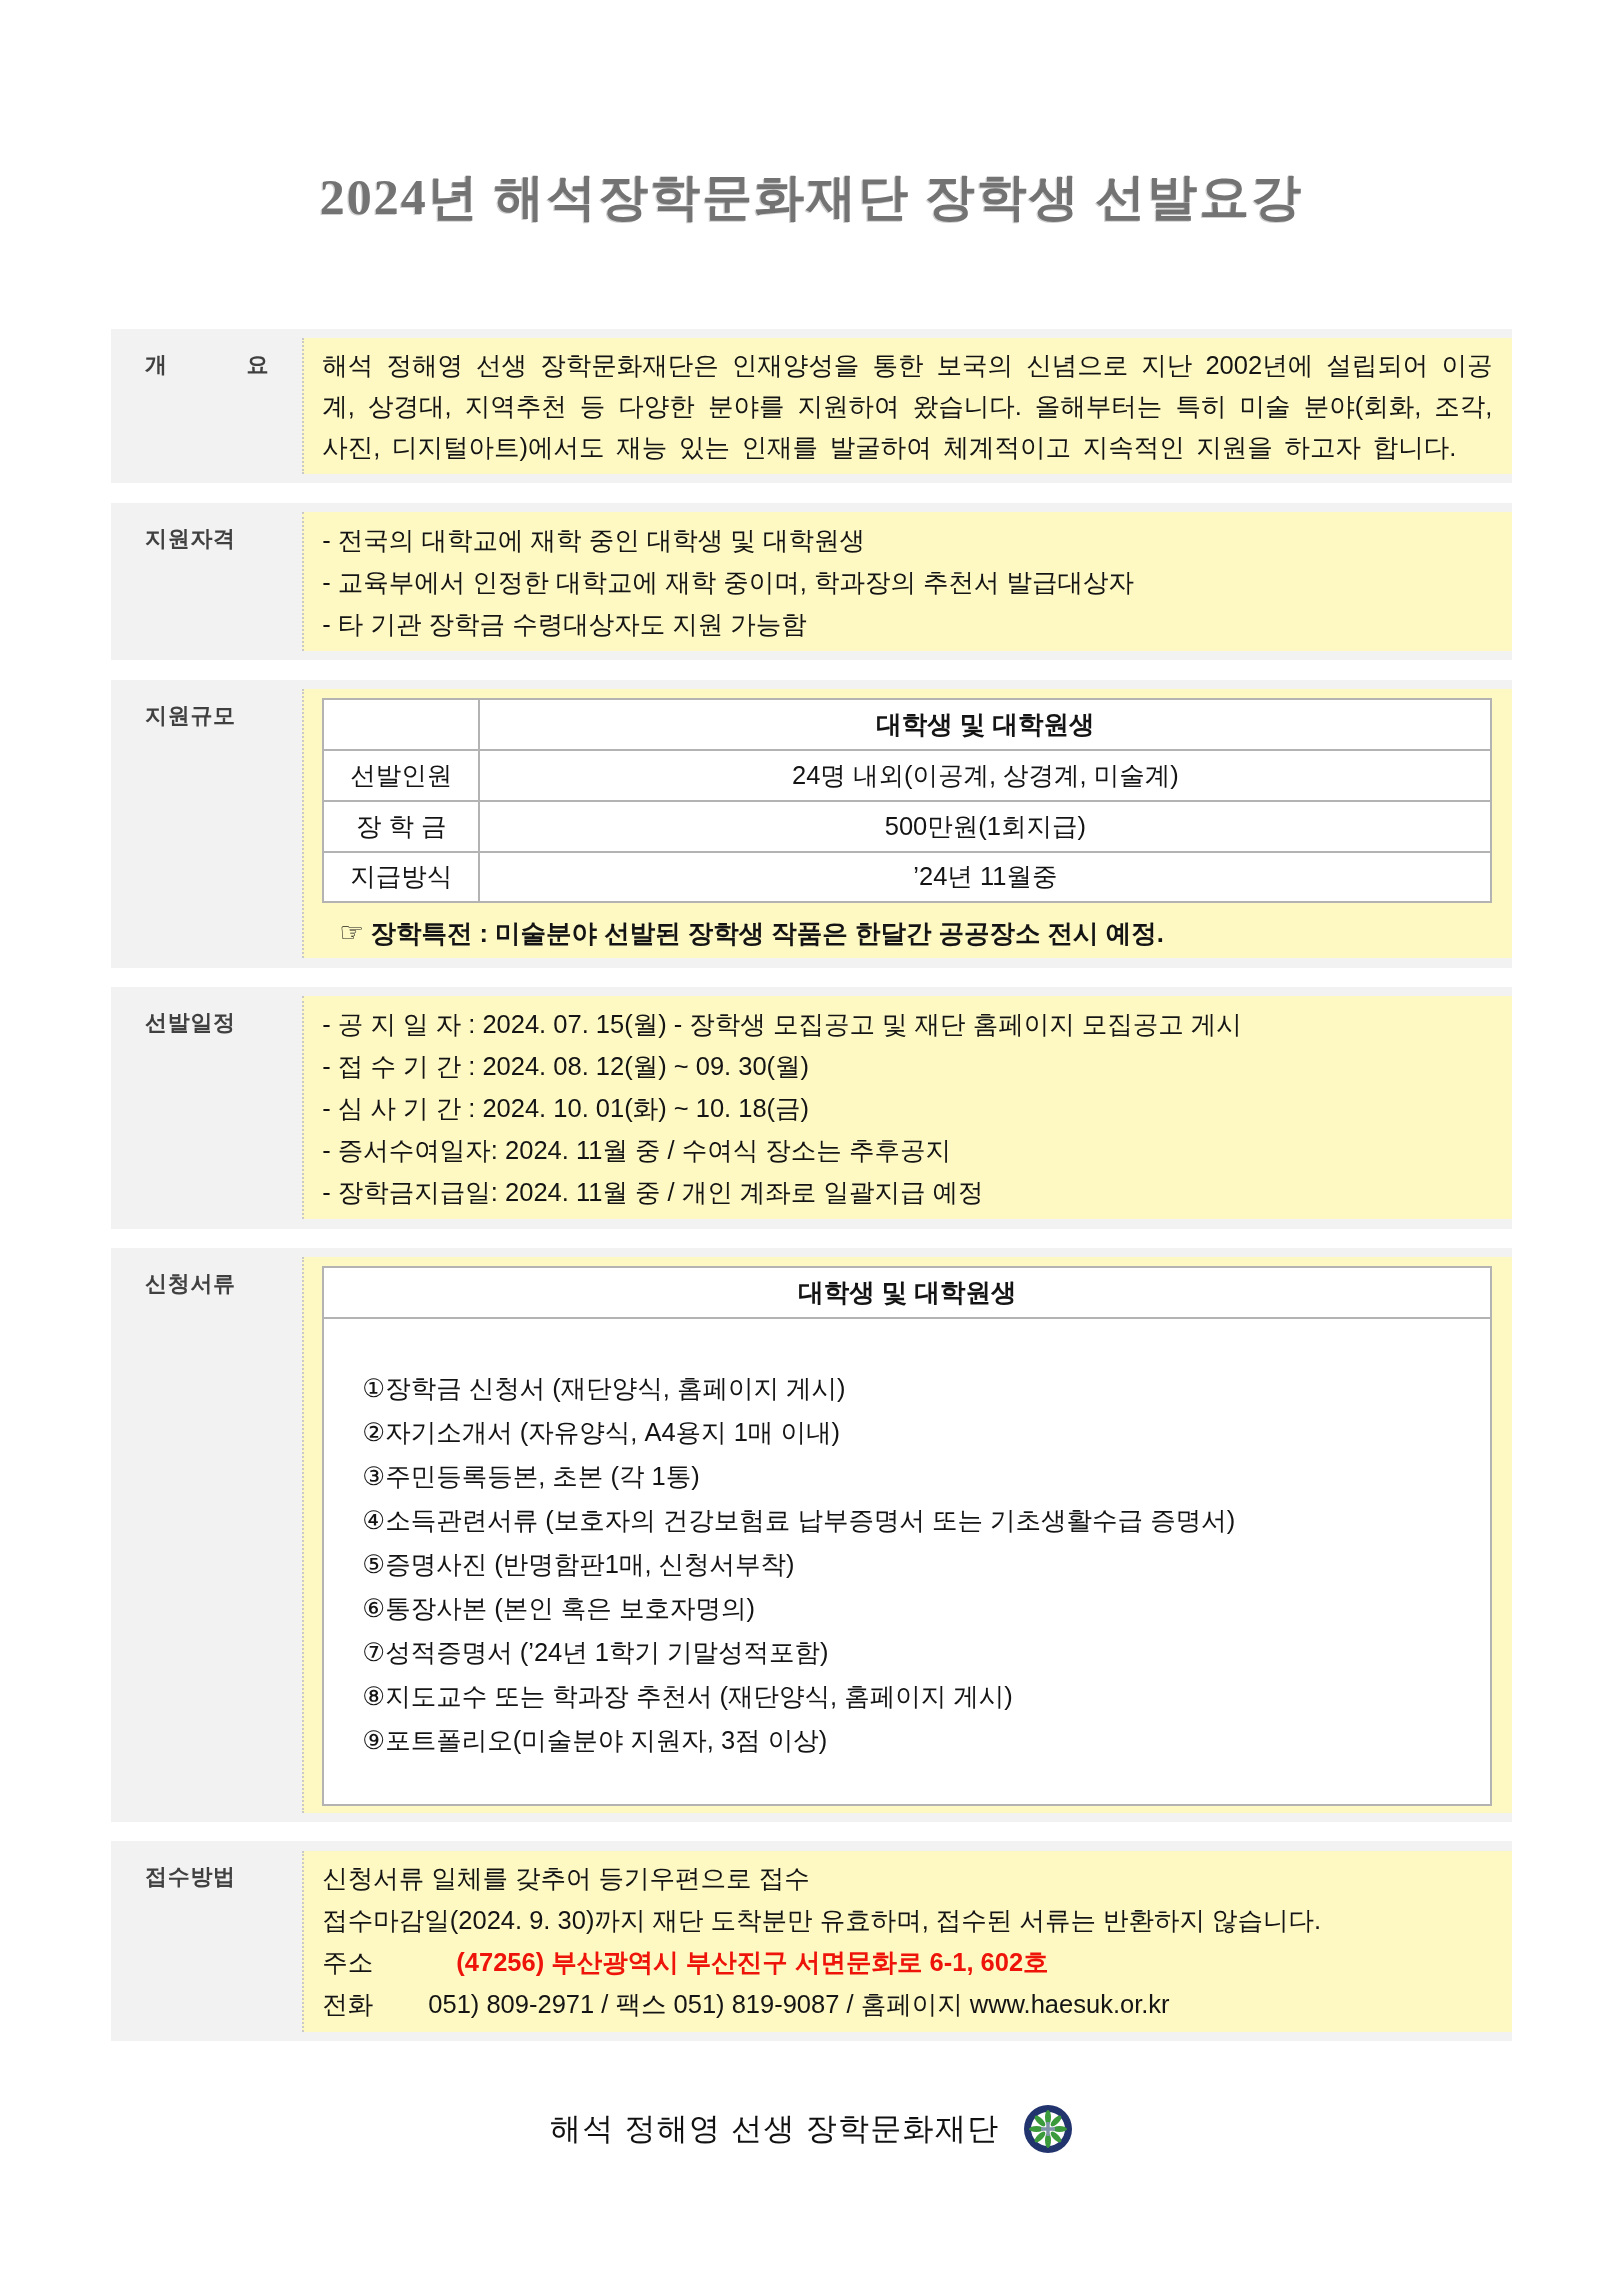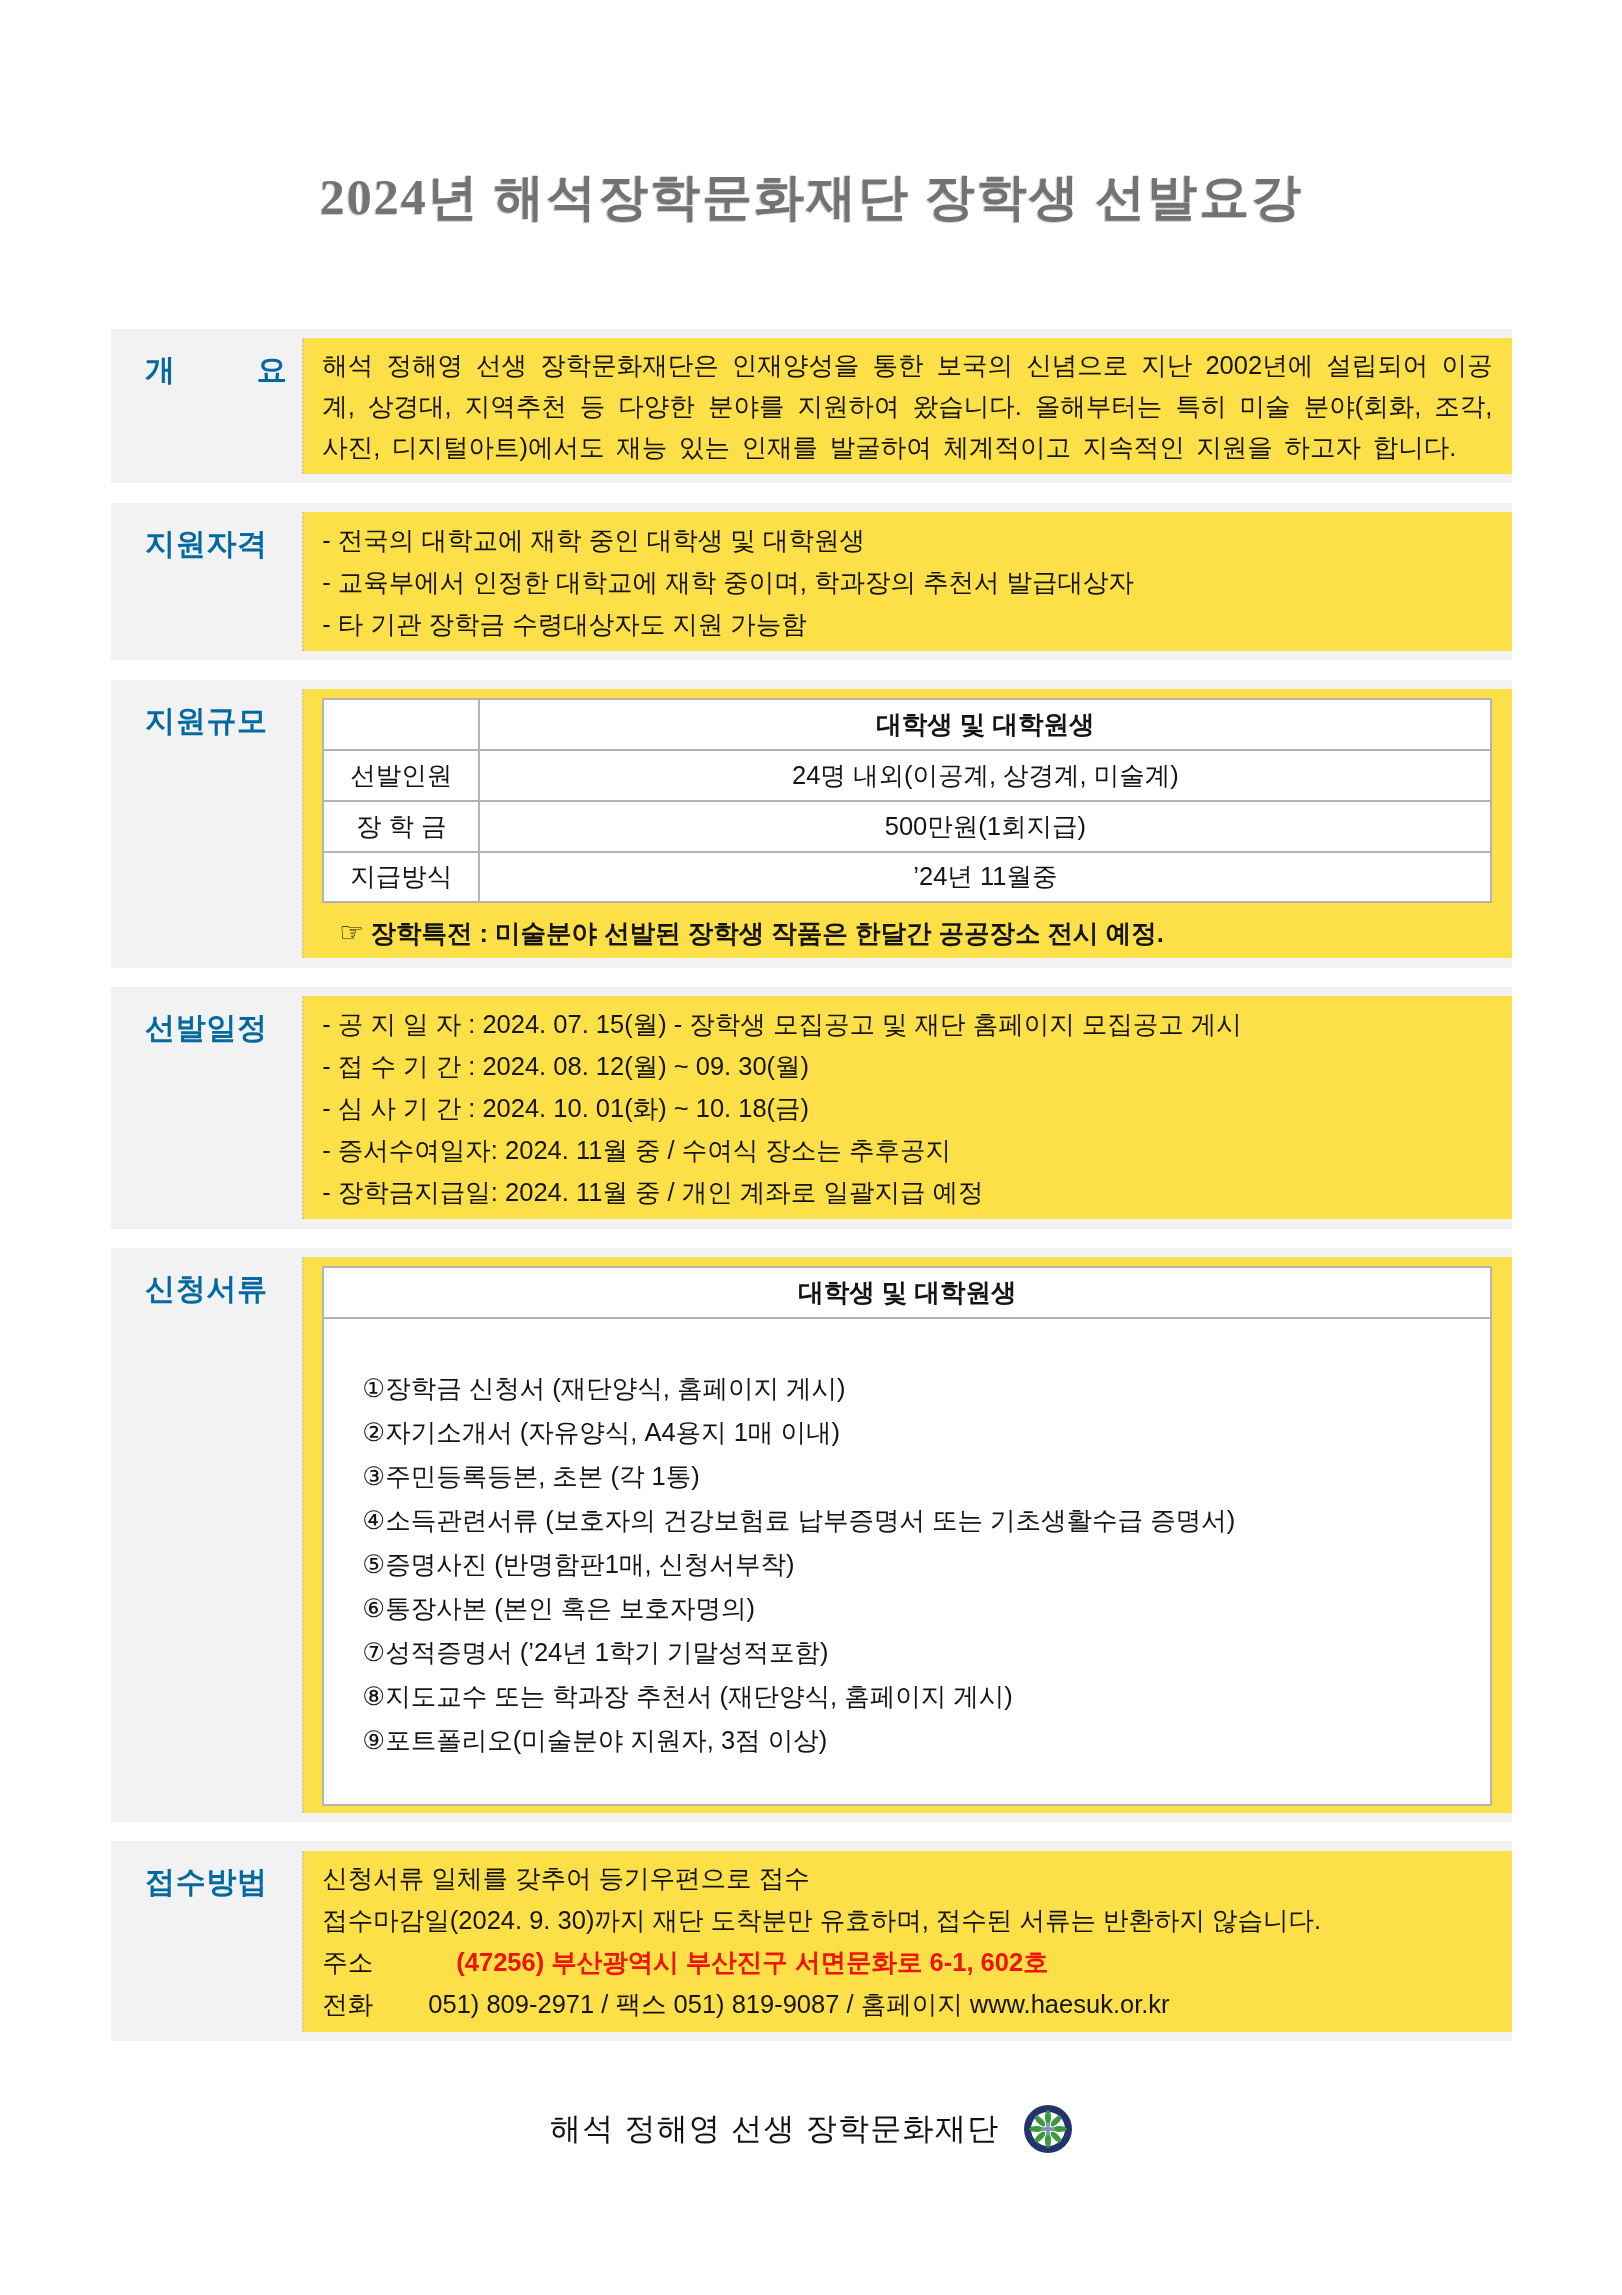--- a/index.html
+++ b/index.html
@@ -29,28 +29,28 @@
   .sections { margin-top:98px; }
   .section {
     display:flex;
     background:#f2f2f2;
     padding:9.2px 0;
     margin-bottom:19.6px;
   }
   .sec-label {
     width:191px; flex-shrink:0;
     padding:11.8px 0 0 34px;
-    font-size:30px; font-weight:bold;
-    color:#0369a1;
+    font-size:22px; font-weight:bold;
+    color:#404040;
     letter-spacing:0.7px;
   }
   .sec-label.spread { word-spacing:72px; }
   .sec-content {
     flex:1;
-    background:#fde047;
+    background:#fef9c3;
     border-left:2px dotted #c9c9c9;
     padding:6.5px 19.6px 6.5px 18.3px;
     font-size:25.5px;
     line-height:41px;
   }
   .para { text-align:justify; word-spacing:4.6px; }
   .line { line-height:42px; }
 
   
   table.grid {

